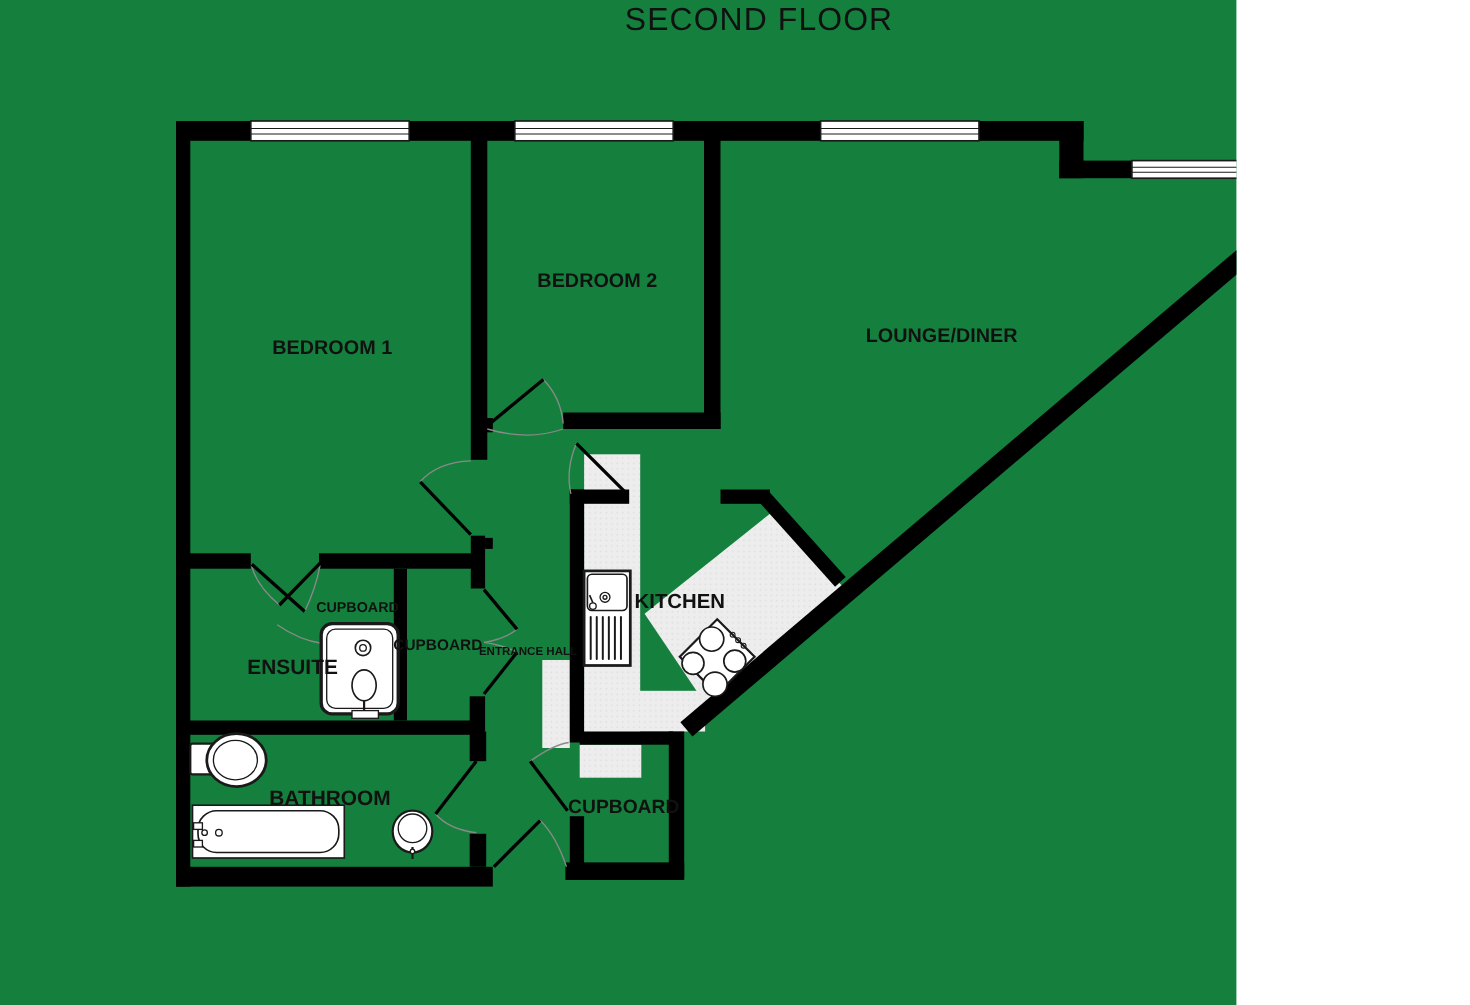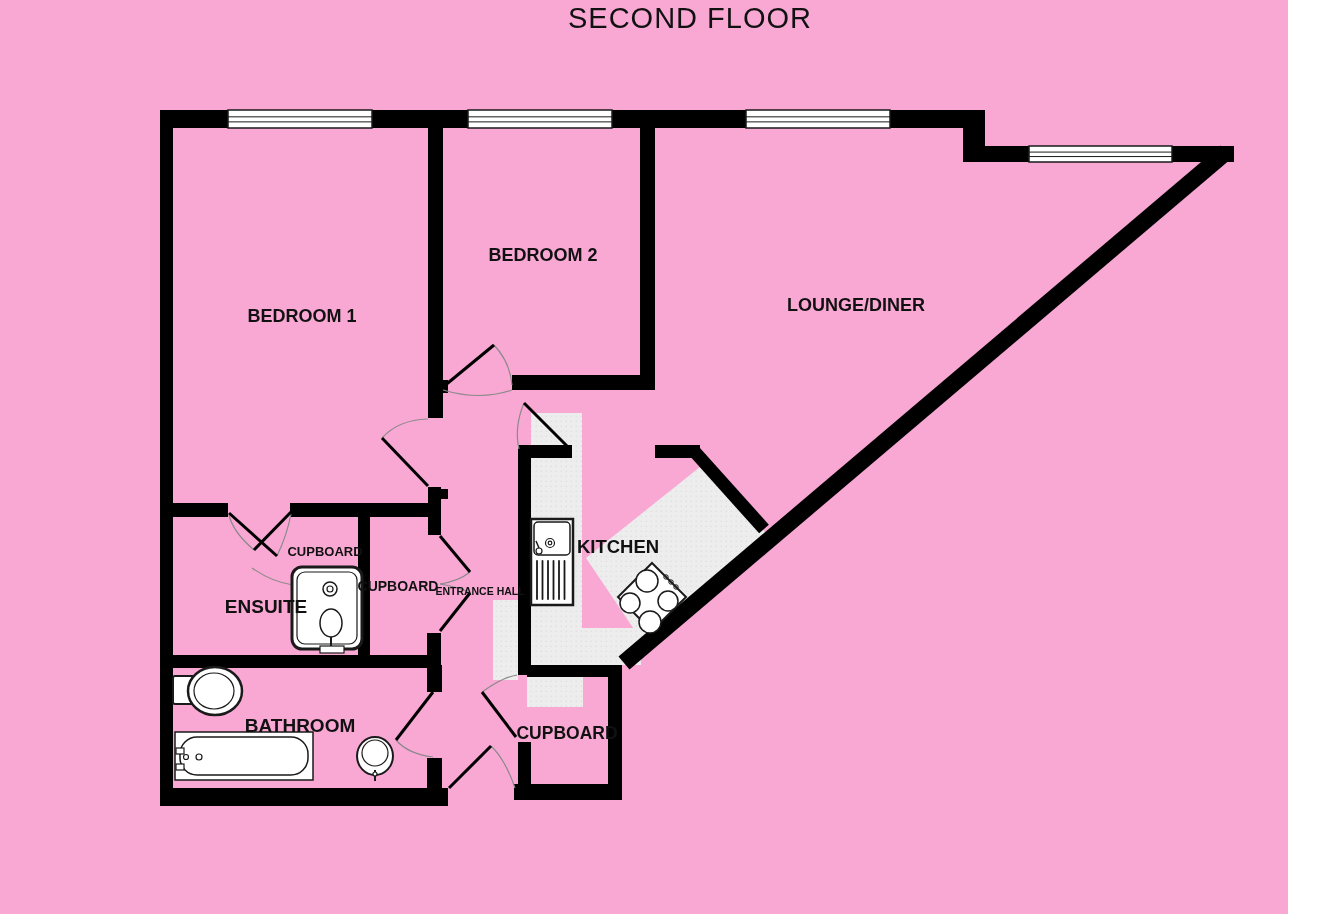--- a/index.html
+++ b/index.html
@@ -1,16 +1,16 @@
 <!DOCTYPE html>
 <html><head>
 <meta charset="utf-8">
 <style>
   html,body{margin:0;padding:0;background:#fff;}
-  .stage{position:relative;width:1288px;height:914px;background:#f9a8d4;overflow:hidden;
+  .stage{position:relative;width:1124px;height:914px;background:#15803d;overflow:hidden;
          font-family:"Liberation Sans", sans-serif;text-decoration:underline;}
   .plan-title{position:absolute;top:2px;left:0;width:1380px;text-align:center;
     font-size:29px;font-weight:400;letter-spacing:1px;color:#111;
     font-family:"Liberation Sans", sans-serif;}
   svg{position:absolute;left:0;top:0;}
   text{font-family:"Liberation Sans", sans-serif;}
 </style>
 </head>
 <body>
 

